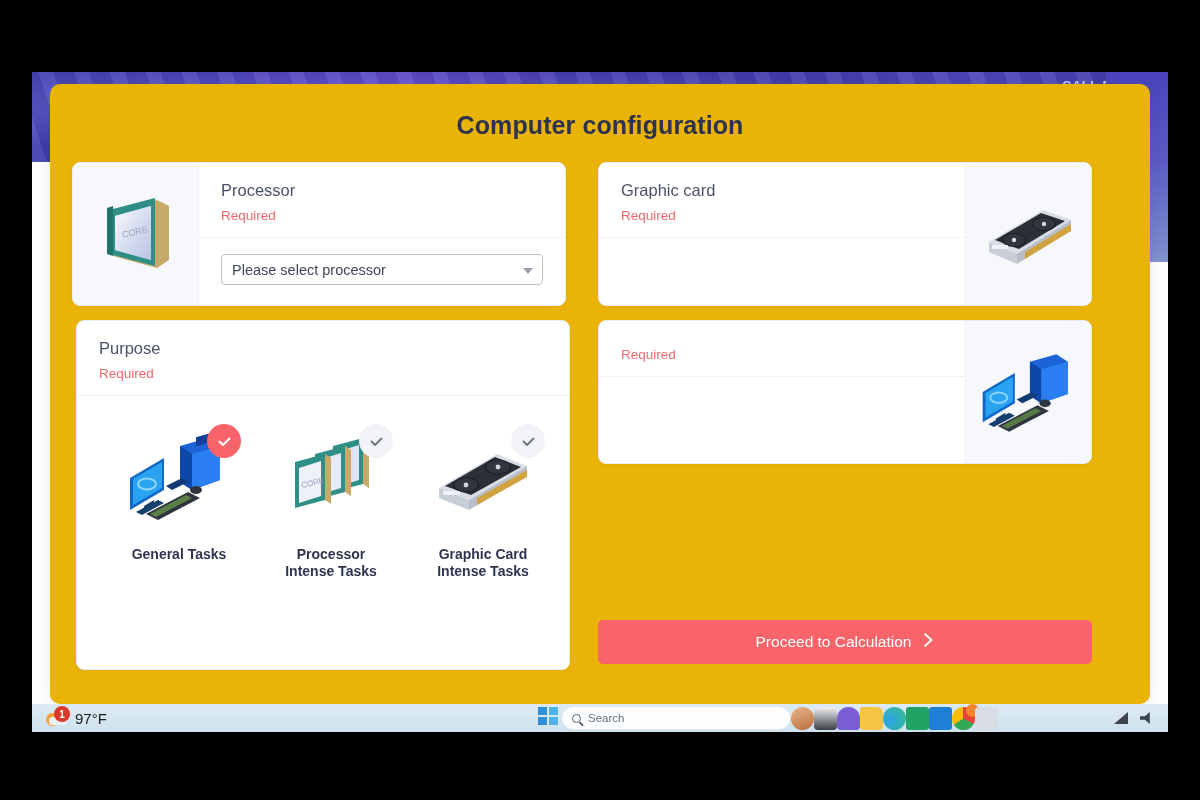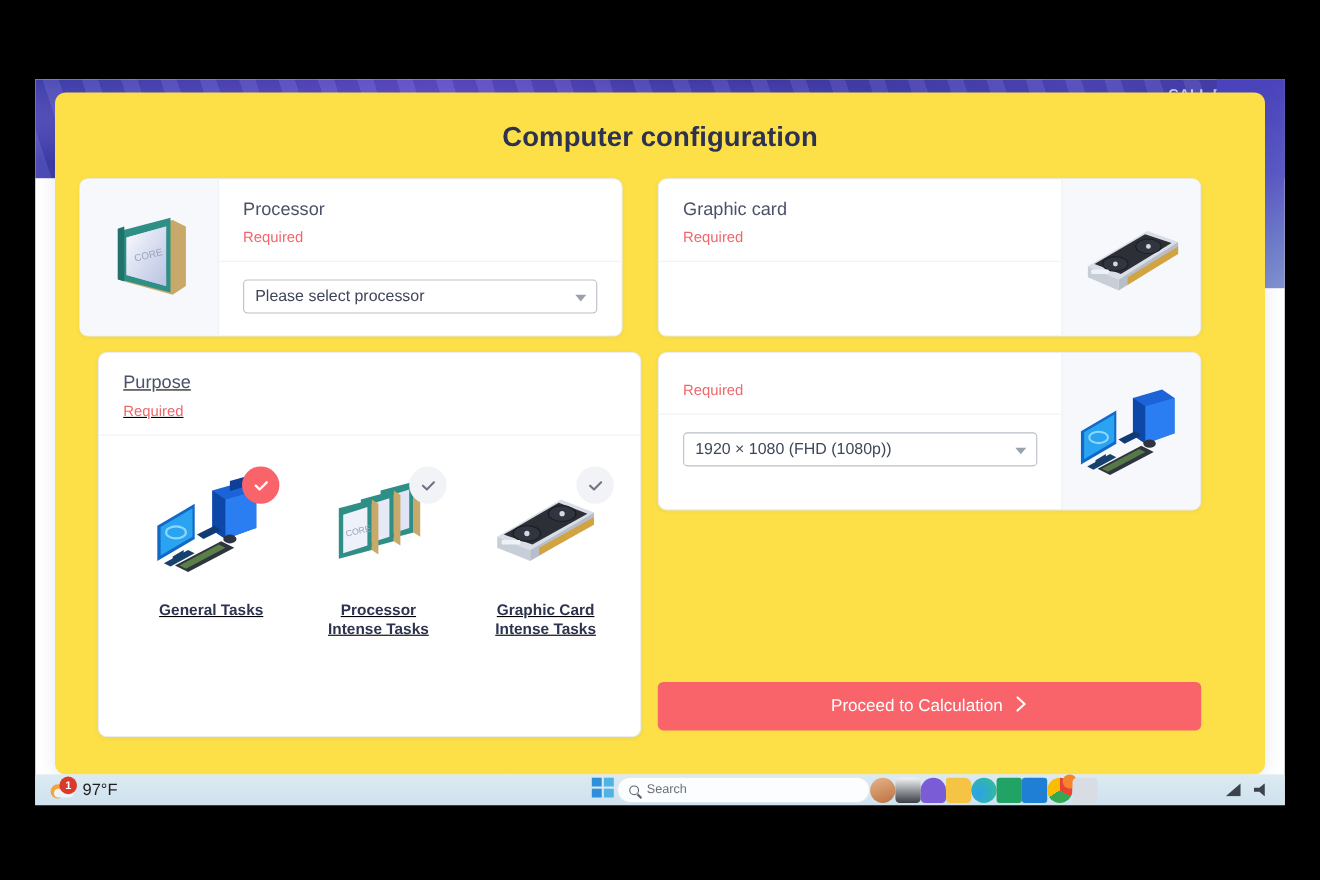--- a/index.html
+++ b/index.html
@@ -38,21 +38,21 @@
   }
   .banner-side {
     position: absolute; right: 0; top: 0; width: 62px; height: 190px;
     background: linear-gradient(180deg, #4a43bd, #5b5ac4 45%, #6d79c9 75%, #8091cf);
   }
 
   
   .card-main {
     position: absolute; left: 18px; top: 12px;
     width: 1100px; height: 620px;
-    background: #fde047;
+    background: #eab308;
     border-radius: 10px;
     box-shadow: 0 2px 16px rgba(30,40,90,0.10);
     padding: 0;
   }
   .page-title {
     text-align: center;
     font-size: 25px;
     font-weight: bold;
     color: #2c3250;
     padding-top: 27px;
@@ -105,21 +105,21 @@
     position: absolute; right: 9px; top: 50%;
     width: 0; height: 0; margin-top: -2px;
     border-left: 5px solid transparent;
     border-right: 5px solid transparent;
     border-top: 6px solid #9aa0ac;
   }
 
   
   #card-processor { left: 0;    top: 0;   width: 494px; height: 144px; }
   #card-gpu       { left: 526px; top: 0;   width: 494px; height: 144px; }
-  #card-purpose   { left: 17px;    top: 158px; width: 494px; height: 350px; text-decoration: underline; }
+  #card-purpose   { left: 4px;    top: 158px; width: 494px; height: 350px; }
   #card-res       { left: 526px; top: 158px; width: 494px; height: 144px; }
 
   
   .purpose-body { padding: 30px 26px 0 26px; display: flex; gap: 0; }
   .purpose-opt {
     width: 152px;
     display: flex; flex-direction: column; align-items: center;
     cursor: pointer;
   }
   .opt-art {
@@ -377,26 +377,20 @@
 
           </div>
         </div>
       </div>
 
       <div class="spec-card" id="card-res">
         <div class="body-pane">
           <div class="head-block">
             <div class="req">Required</div>
           </div>
-          <div class="ctl-block">
-            <div class="select">
-              <span>1920 × 1080 (FHD (1080p))</span>
-              <span class="arrow"></span>
-            </div>
-          </div>
         </div>
         <div class="img-pane right">
           <svg width="104" height="88" viewBox="0 0 110 92">
             <polygon points="6,46 40,26 40,58 6,78" fill="#1168c9"></polygon>
             <polygon points="9,47 38,30 38,56 9,73" fill="#2aa3f0"></polygon>
             <ellipse cx="23" cy="52" rx="9" ry="5.5" fill="none" stroke="#8ed6ff" stroke-width="2"></ellipse>
             <polygon points="20,74 30,68 30,74 20,80" fill="#16406e"></polygon>
             <polygon points="12,80 34,68 40,71 18,83" fill="#16406e"></polygon>
             <polygon points="56,14 84,6 96,14 96,48 68,58 56,50" fill="#1b63d6"></polygon>
             <polygon points="56,14 68,22 68,58 56,50" fill="#0d47a8"></polygon>

